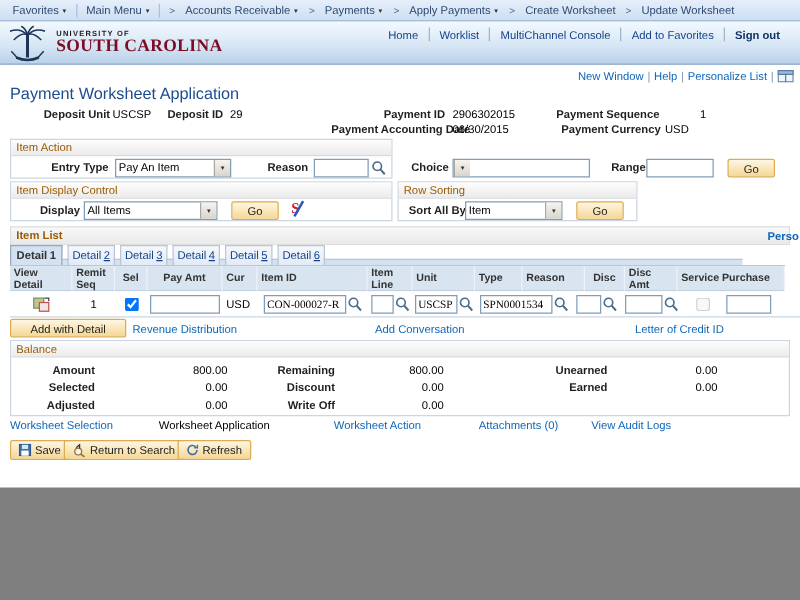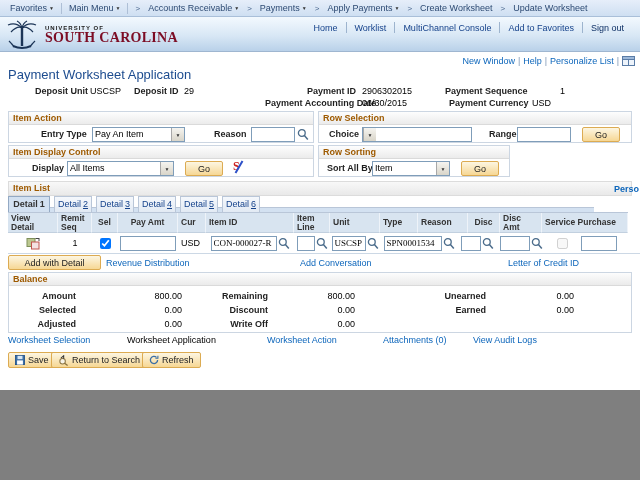--- a/index.html
+++ b/index.html
@@ -17,38 +17,38 @@
 
   
   .headerbar{position:absolute;top:17px;left:0;width:640px;height:35px;
     background:linear-gradient(#f3f9fe 0%,#d8e7f5 55%,#b9d1e9 100%);border-bottom:1px solid #9fb6d0}
   .logo{position:absolute;left:4px;top:2px;display:flex;align-items:center}
   .wordmark1{font-size:6px;font-weight:bold;letter-spacing:1px;color:#1c1c1c}
   .wordmark2{font-family:"Liberation Serif",serif;font-size:14px;font-weight:bold;color:#7c0c24;letter-spacing:.3px;line-height:13px}
   .hlinks{position:absolute;right:8px;top:5px;display:flex;align-items:center;color:#15428b}
   .hlink{padding:0 8px;white-space:nowrap;cursor:pointer}
   .hl-div{width:1px;height:11px;background:#9db4ce}
-  .signout{font-weight:normal;color:#0f3166}
+  .signout{font-weight:bold;color:#0f3166}
 
   
   .content{position:absolute;top:52px;left:0;width:640px;height:338px;background:#fff;overflow:hidden}
   .abs{position:absolute}
   .lbl{font-weight:bold;color:#1f1f1f;white-space:nowrap}
   .val{color:#000;white-space:nowrap}
   .blu{color:#0d66bb;cursor:pointer;white-space:nowrap}
 
   .pagebar{position:absolute;top:4px;right:5px;display:flex;align-items:center;gap:3px;color:#0d66bb}
   .pb-sep{color:#7d96b5}
 
   .page-title{position:absolute;top:15px;left:8px;font-size:13px;color:#1d4c8f}
 
   
   .gbox{position:absolute;border:1px solid #ccd6e2;background:#fff}
   .gb-title{height:13px;background:linear-gradient(#fdfdfd,#ebebeb);border-bottom:1px solid #dadada;
-    color:#9e5a00;font-weight:bold;padding:1px 4px;font-size:9px}
+    color:#9e5a00;font-weight:normal;padding:1px 4px;font-size:9px}
 
   
   .sel{position:absolute;height:15px;border:1px solid #7f9db9;background:#fff;display:flex;align-items:stretch;cursor:default}
   .sel-text{flex:1;padding:1px 2px;white-space:nowrap;overflow:hidden;font-size:9px}
   .sel-arrow{width:13px;background:linear-gradient(#f5f4f0,#d9d5c9);border-left:1px solid #a8a8a8;
     display:flex;align-items:center;justify-content:center;font-size:5px;color:#333}
   .ibx{position:absolute;height:15px;border:1px solid #7f9db9;background:#fff;font-size:9px;padding:0 2px;font-family:Liberation Serif, serif}
   .gobtn,.toolbtn{background:linear-gradient(#fdf6e2,#f6d794);border:1px solid #dcab52;border-radius:2px;
     font-size:9px;color:#222;font-family:"Liberation Sans",sans-serif;cursor:pointer}
   .gobtn{position:absolute;height:15px;padding:0 12px}
@@ -178,23 +178,20 @@
       <span class="sel-text">Pay An Item</span>
       <span class="sel-arrow">▼</span>
     </div>
     <span class="abs lbl" style="left:214px;top:77px">Reason</span>
     <input class="ibx" style="left: 251px; top: 75px; width: 44px;" value="">
     <svg class="mag" style="left:297px;top:76px" viewBox="0 0 12 13">
       <circle cx="4.8" cy="5" r="3.4" fill="none" stroke="#4a6b8a" stroke-width="1.3"></circle>
         <line x1="7.4" y1="7.6" x2="10.8" y2="11.4" stroke="#4a6b8a" stroke-width="1.5"></line>
     </svg>
 
-    <div class="gbox" style="left:318px;top:59px;width:314px;height:32px">
-      <div class="gb-title">Row Selection</div>
-    </div>
     <span class="abs lbl" style="left:329px;top:77px">Choice</span>
     <div class="sel" style="left:362px;top:75px;width:110px">
       <span class="sel-arrow">▼</span>
     </div>
     <span class="abs lbl" style="left:489px;top:77px">Range</span>
     <input class="ibx" style="left: 517px; top: 75px; width: 54px;" value="">
     <button class="gobtn" style="left:582px;top:75px">Go</button>
 
     <div class="gbox" style="left:8px;top:93px;width:306px;height:32px">
       <div class="gb-title">Item Display Control</div>

